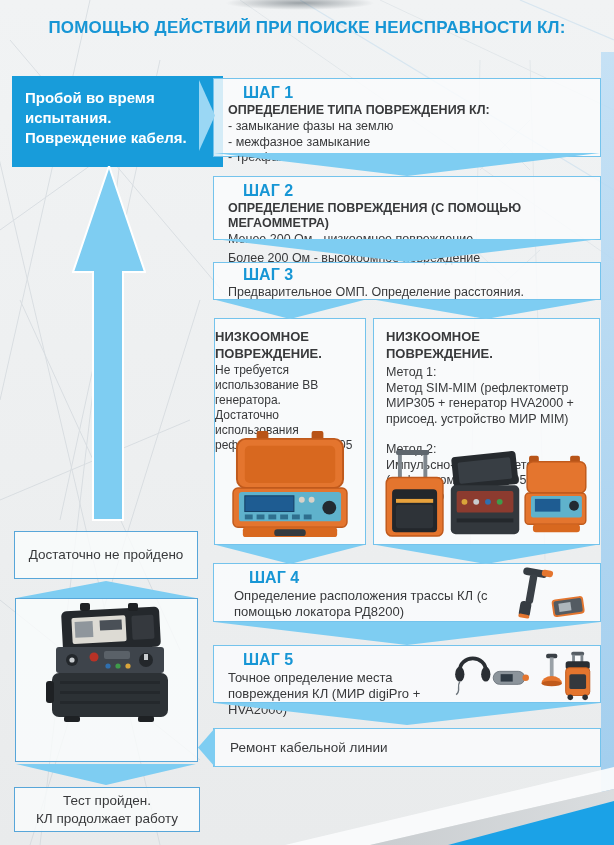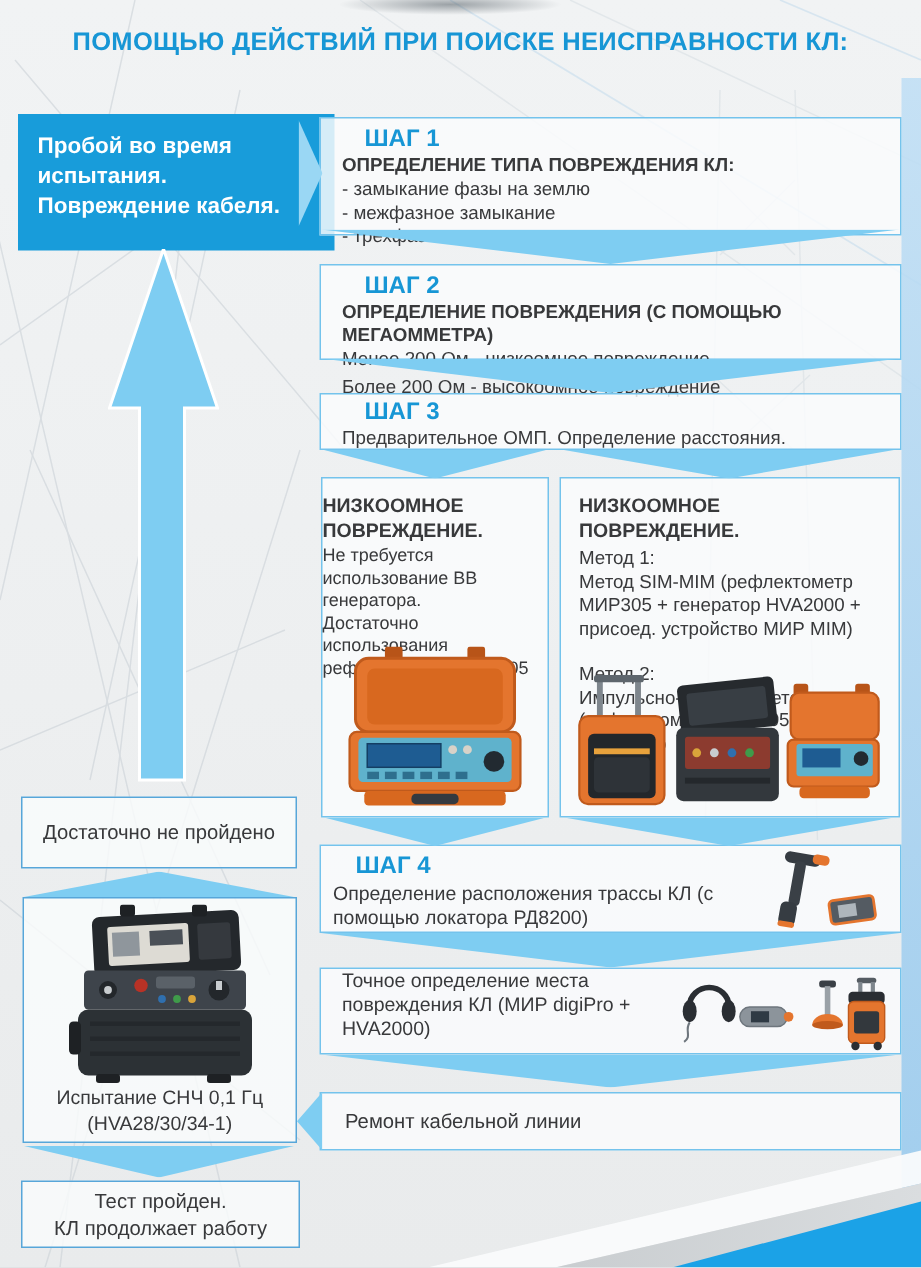--- a/index.html
+++ b/index.html
@@ -124,22 +124,20 @@
       <circle cx="104" cy="57" r="7" fill="#23272B"></circle>
         <rect x="102" y="51" width="4" height="6" fill="#C8CCCF"></rect>
       <rect x="10" y="70" width="116" height="44" rx="7" fill="#2C3135"></rect>
       <rect x="18" y="78" width="100" height="3" fill="#24282C"></rect>
       <rect x="18" y="88" width="100" height="3" fill="#24282C"></rect>
       <rect x="18" y="98" width="100" height="3" fill="#24282C"></rect>
       <rect x="4" y="78" width="8" height="22" rx="3" fill="#1E2124"></rect>
       <rect x="22" y="113" width="16" height="6" rx="2" fill="#1E2124"></rect>
       <rect x="96" y="113" width="16" height="6" rx="2" fill="#1E2124"></rect>
     </svg>
-    <div class="abs preline bodytext" style="left:0;top:124px;width:100%;text-align:center;font-size:13px;line-height:17px;">Испытание СНЧ 0,1 Гц
-(HVA28/30/34-1)</div>
   </div>
 
   <div class="abs chev-down arrow" style="left:16px;top:764px;width:180px;height:21px;"></div>
 
   <div class="abs lbox centered preline bodytext" style="left:14px;top:787px;width:186px;height:45px;font-size:13.5px;line-height:18px;">Тест пройден.
 КЛ продолжает работу</div>
 
   <div class="abs box" style="left:213px;top:78px;width:388px;height:79px;padding:0 14px;">
     <div class="step-label">ШАГ 1</div>
     <div class="heading">ОПРЕДЕЛЕНИЕ ТИПА ПОВРЕЖДЕНИЯ КЛ:</div>
@@ -231,40 +229,41 @@
       <rect x="150" y="47" width="52" height="22" rx="2" fill="#5FB2CC"></rect>
       <rect x="154" y="50" width="26" height="13" fill="#1E5C92"></rect>
       <circle cx="194" cy="57" r="5" fill="#222A31"></circle>
       <rect x="152" y="76" width="48" height="8" rx="3" fill="#D8681F"></rect>
     </svg>
   </div>
 
   <div class="abs chev-down arrow" style="left:216px;top:545px;width:148px;height:19px;"></div>
   <div class="abs chev-down arrow" style="left:376px;top:545px;width:220px;height:19px;"></div>
 
-  <div class="abs box" style="left:213px;top:563px;width:388px;height:59px;padding:0 8px;">
+  <div class="abs box" style="left:213px;top:563px;width:388px;height:59px;padding:0 20px;">
     <div class="step-label">ШАГ 4</div>
     <div class="bodytext" style="width:288px;font-size:13px;line-height:16px;">Определение расположения трассы КЛ (с помощью локатора РД8200)</div>
     <svg class="abs" style="right:6px;top:3px;" width="96" height="54" viewBox="0 0 96 58" xmlns="http://www.w3.org/2000/svg">
       <g transform="rotate(10 34 26)">
         <rect x="20" y="2" width="26" height="8" rx="4" fill="#363C42"></rect>
         <rect x="40" y="1" width="12" height="7" rx="3" fill="#E4752E"></rect>
         <rect x="28" y="8" width="8" height="32" rx="3" fill="#3A4046"></rect>
         <rect x="23" y="38" width="12" height="17" rx="4" fill="#363C42"></rect>
         <rect x="23" y="52" width="12" height="4" rx="2" fill="#E4752E"></rect>
       </g>
       <g transform="rotate(-8 72 44)">
         <rect x="56" y="34" width="32" height="17" rx="3" fill="#545B62" stroke="#E4752E" stroke-width="2"></rect>
         <rect x="62" y="38" width="13" height="9" fill="#AEB6BC"></rect>
       </g>
     </svg>
   </div>
   <div class="abs chev-down arrow" style="left:214px;top:622px;width:386px;height:23px;"></div>
 
   <div class="abs box" style="left:213px;top:645px;width:388px;height:58px;padding:0 14px;">
+    <div class="step-label">ШАГ 5</div>
     <div class="bodytext" style="width:235px;font-size:13px;line-height:16px;">Точное определение места повреждения КЛ (МИР digiPro + HVA2000)</div>
     <svg class="abs" style="right:4px;top:4px;" width="148" height="52" viewBox="0 0 150 56" xmlns="http://www.w3.org/2000/svg">
       <path d="M8,22 A14 13 0 0 1 36,22" stroke="#2A2E33" stroke-width="4" fill="none"></path>
       <ellipse cx="8" cy="26" rx="5" ry="8" fill="#2A2E33"></ellipse>
         <ellipse cx="36" cy="26" rx="5" ry="8" fill="#2A2E33"></ellipse>
       <path d="M8,34 C4,40 10,44 4,48" stroke="#6E767D" stroke-width="1.5" fill="none"></path>
       <rect x="44" y="23" width="34" height="14" rx="7" fill="#8C949B" stroke="#6E767D"></rect>
       <rect x="52" y="26" width="13" height="8" fill="#2F3A44"></rect>
       <circle cx="79" cy="30" r="3.5" fill="#E4752E"></circle>
       <rect x="101" y="4" width="12" height="5" rx="2" fill="#3A4046"></rect>

